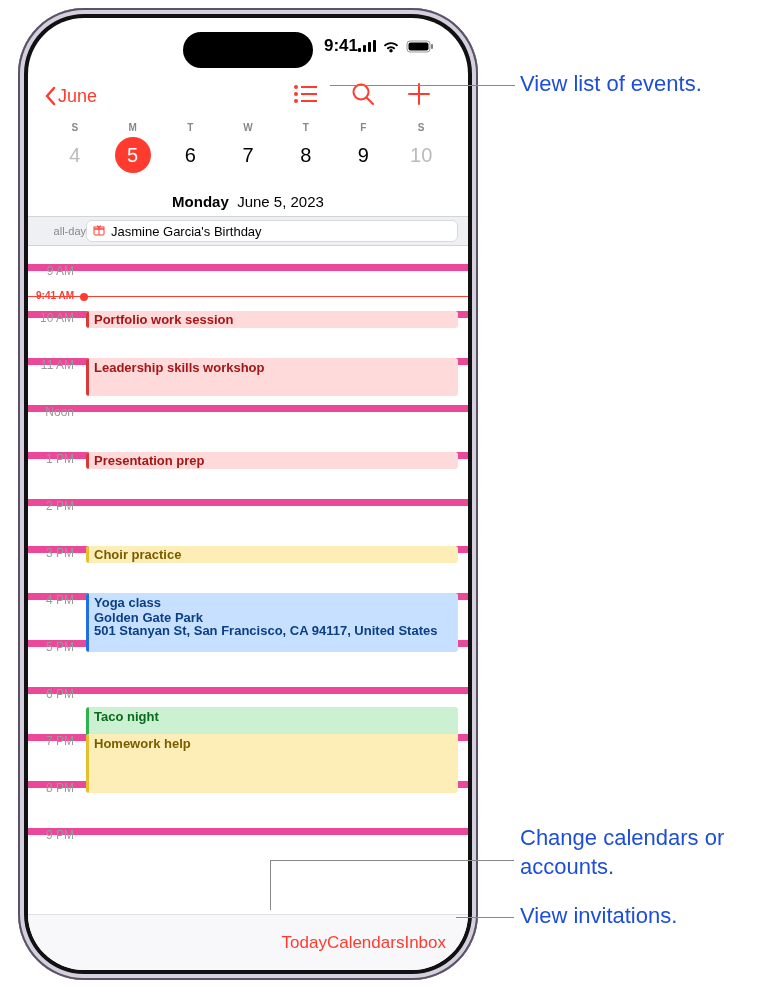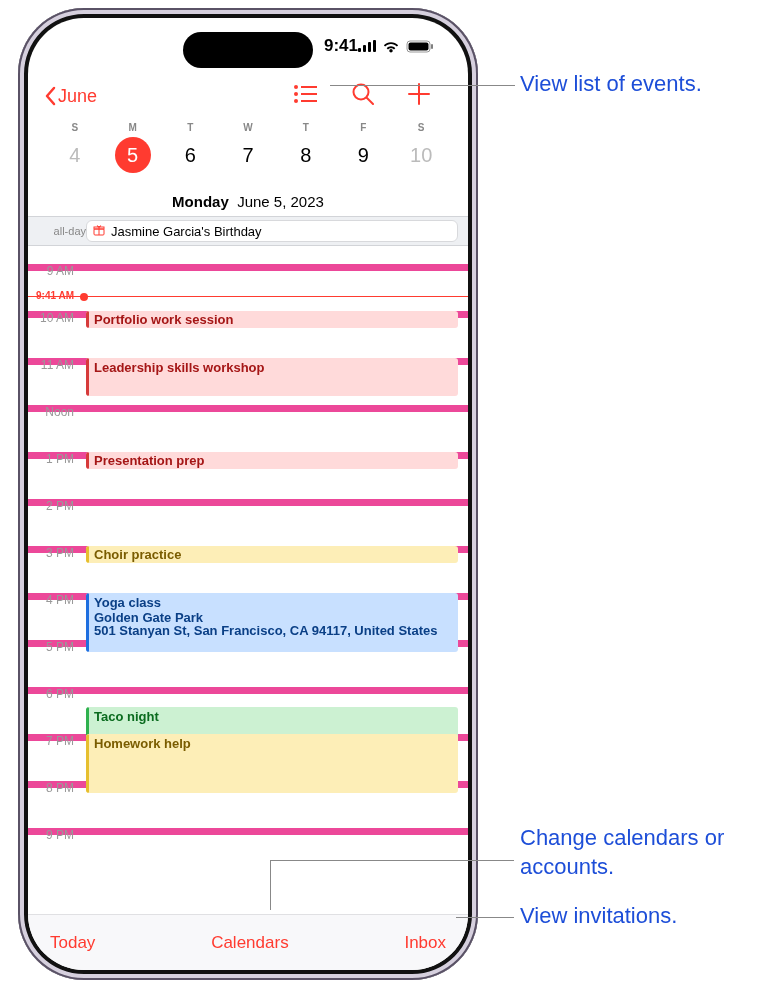--- a/index.html
+++ b/index.html
@@ -158,21 +158,21 @@
     .red { background: #ffdada; color: #a51616; } .red::before{ background:#d63a3a;}
     .yellow { background: #fdeeb7; color: #7a5c00; } .yellow::before{ background:#e6bf2f;}
     .blue { background: #c8e0ff; color: #0a3f86; } .blue::before{ background:#1e6fe0;}
     .green { background: #ccf1d2; color: #0a6b1e; } .green::before{ background:#2fb14e;}
     
     .toolbar {
       position: absolute;
       left: 0; right: 0; bottom: 0; height: 56px;
       background: rgba(248,248,250,0.94);
       border-top: 1px solid #e0e0e3;
-      display: flex; align-items: center; justify-content: space-between;
+      display: flex; align-items: center; justify-content: flex-end;
       padding: 0 22px;
       font-size: 17px; color: #ff3b30;
     }
     
     .callout {
       position: absolute;
       font-size: 22px;
       color: #1d4ed8;
       line-height: 1.3;
     }

